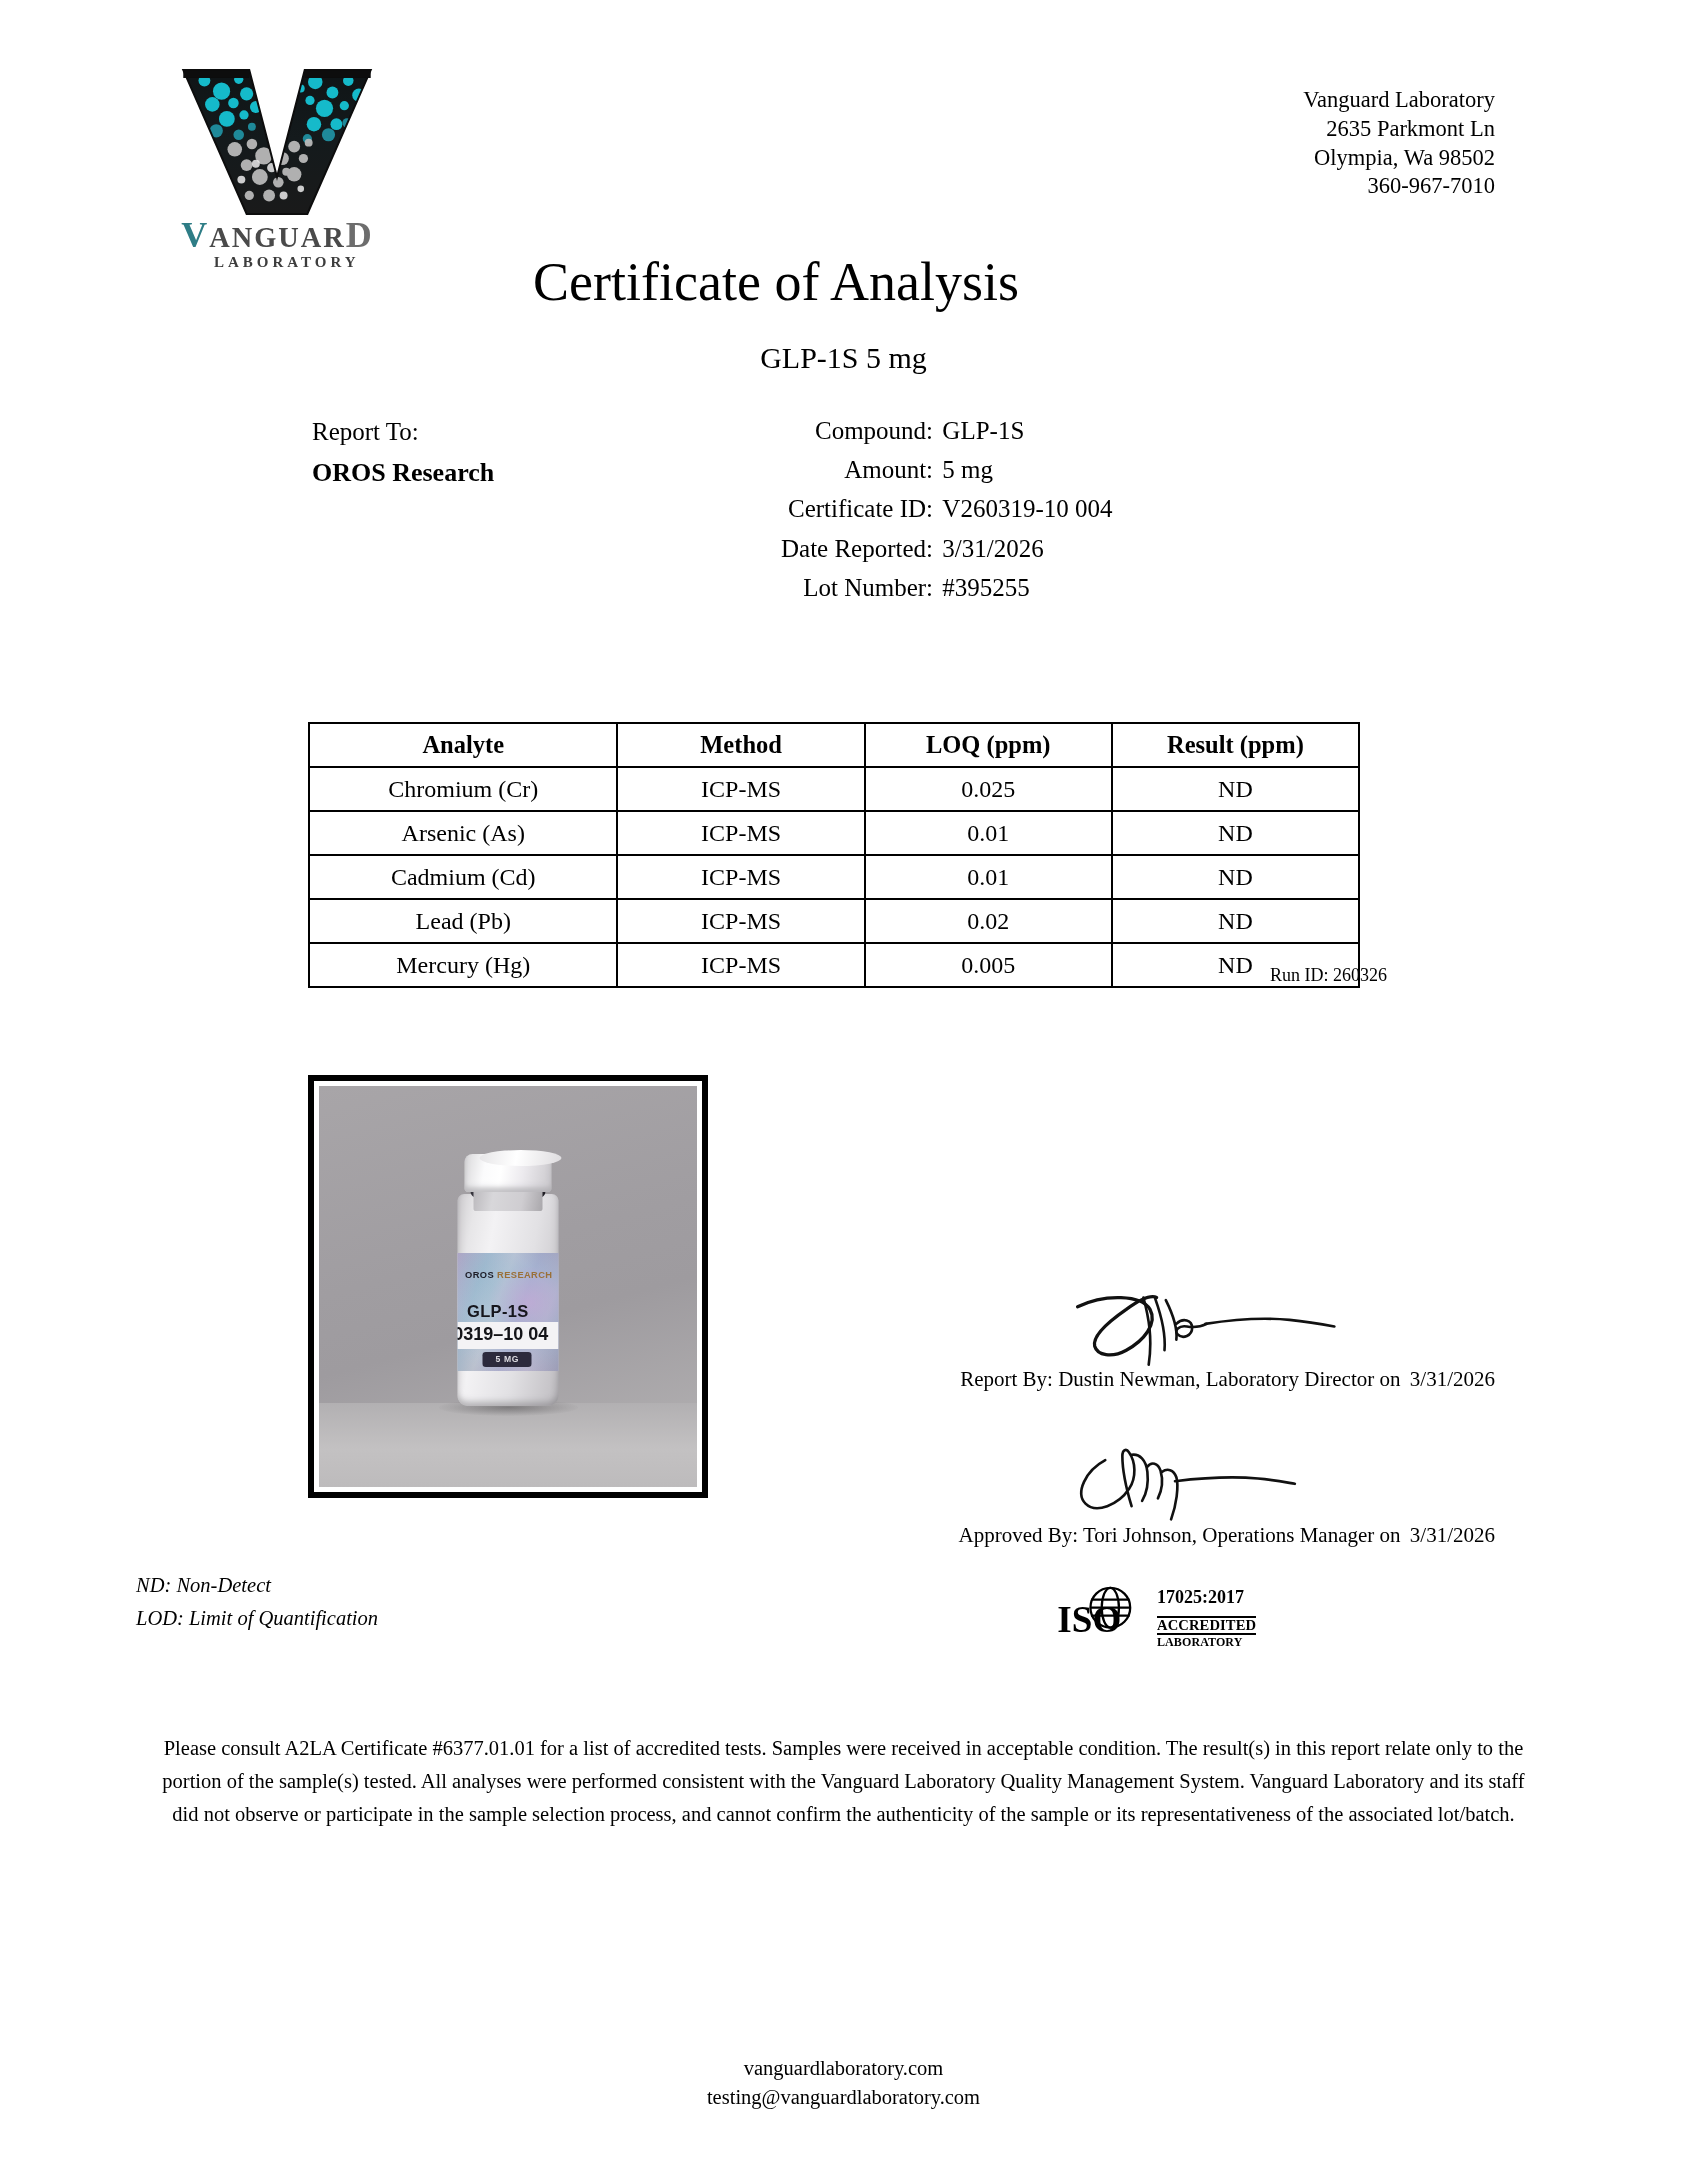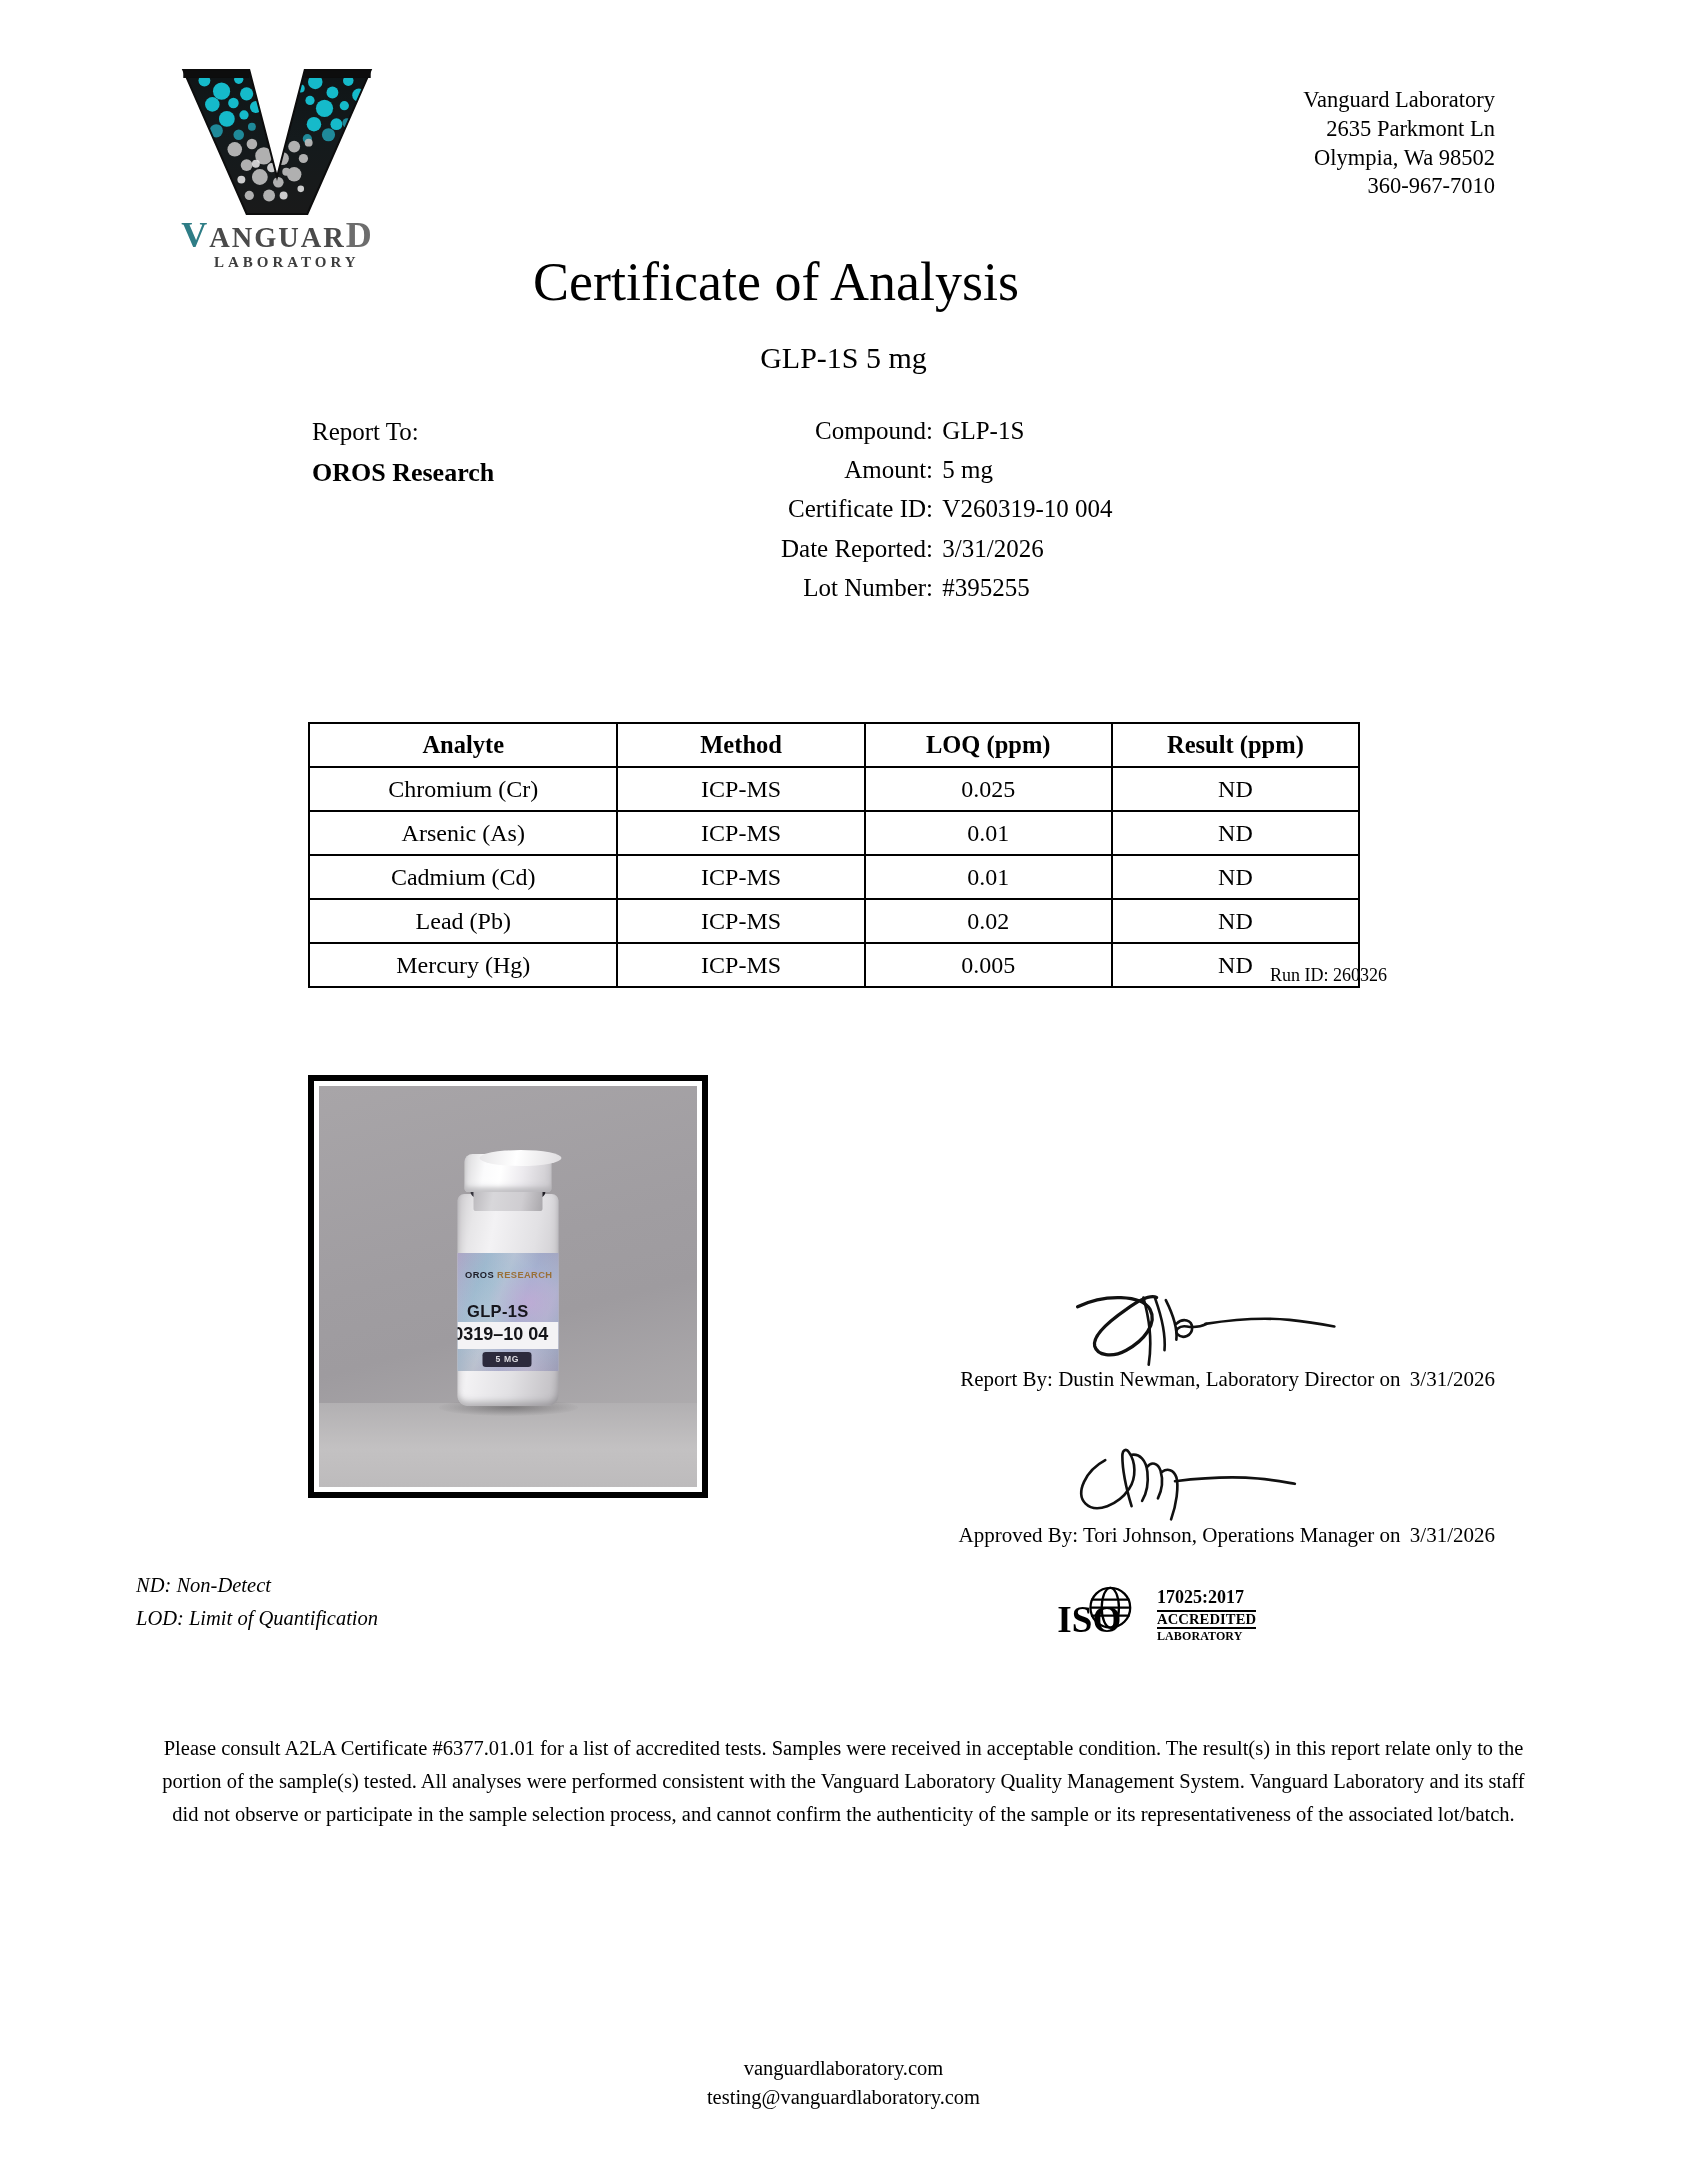--- a/index.html
+++ b/index.html
@@ -396,21 +396,21 @@
     top: 2.6px;
     font-family: "Liberation Serif", "DejaVu Serif", serif;
     font-weight: bold;
     line-height: 1.03;
   }
   .iso-line1 {
     display: block;
     font-size: 18px;
     letter-spacing: 0px;
     border-bottom: 2.6px solid #000;
-    padding-bottom: 4px;
+    padding-bottom: 10px;
   }
   .iso-line2 {
     display: block;
     font-size: 14.6px;
     letter-spacing: 0.1px;
   }
   .iso-line3 {
     display: block;
     font-size: 12px;
     letter-spacing: 0.1px;

